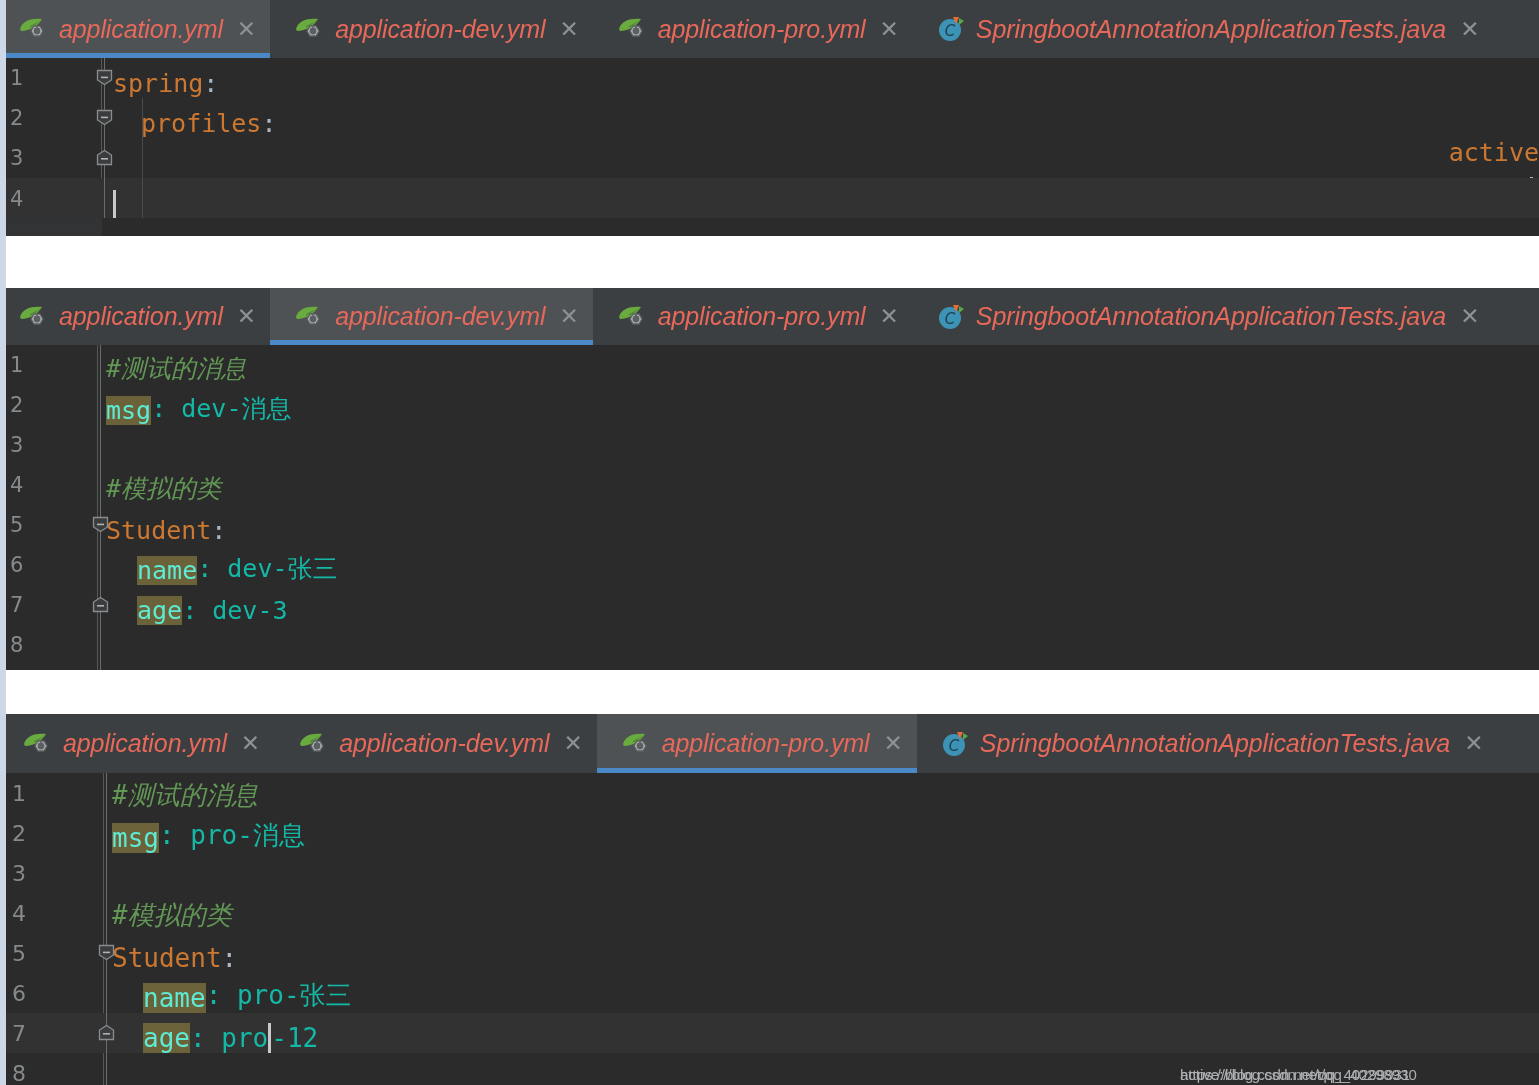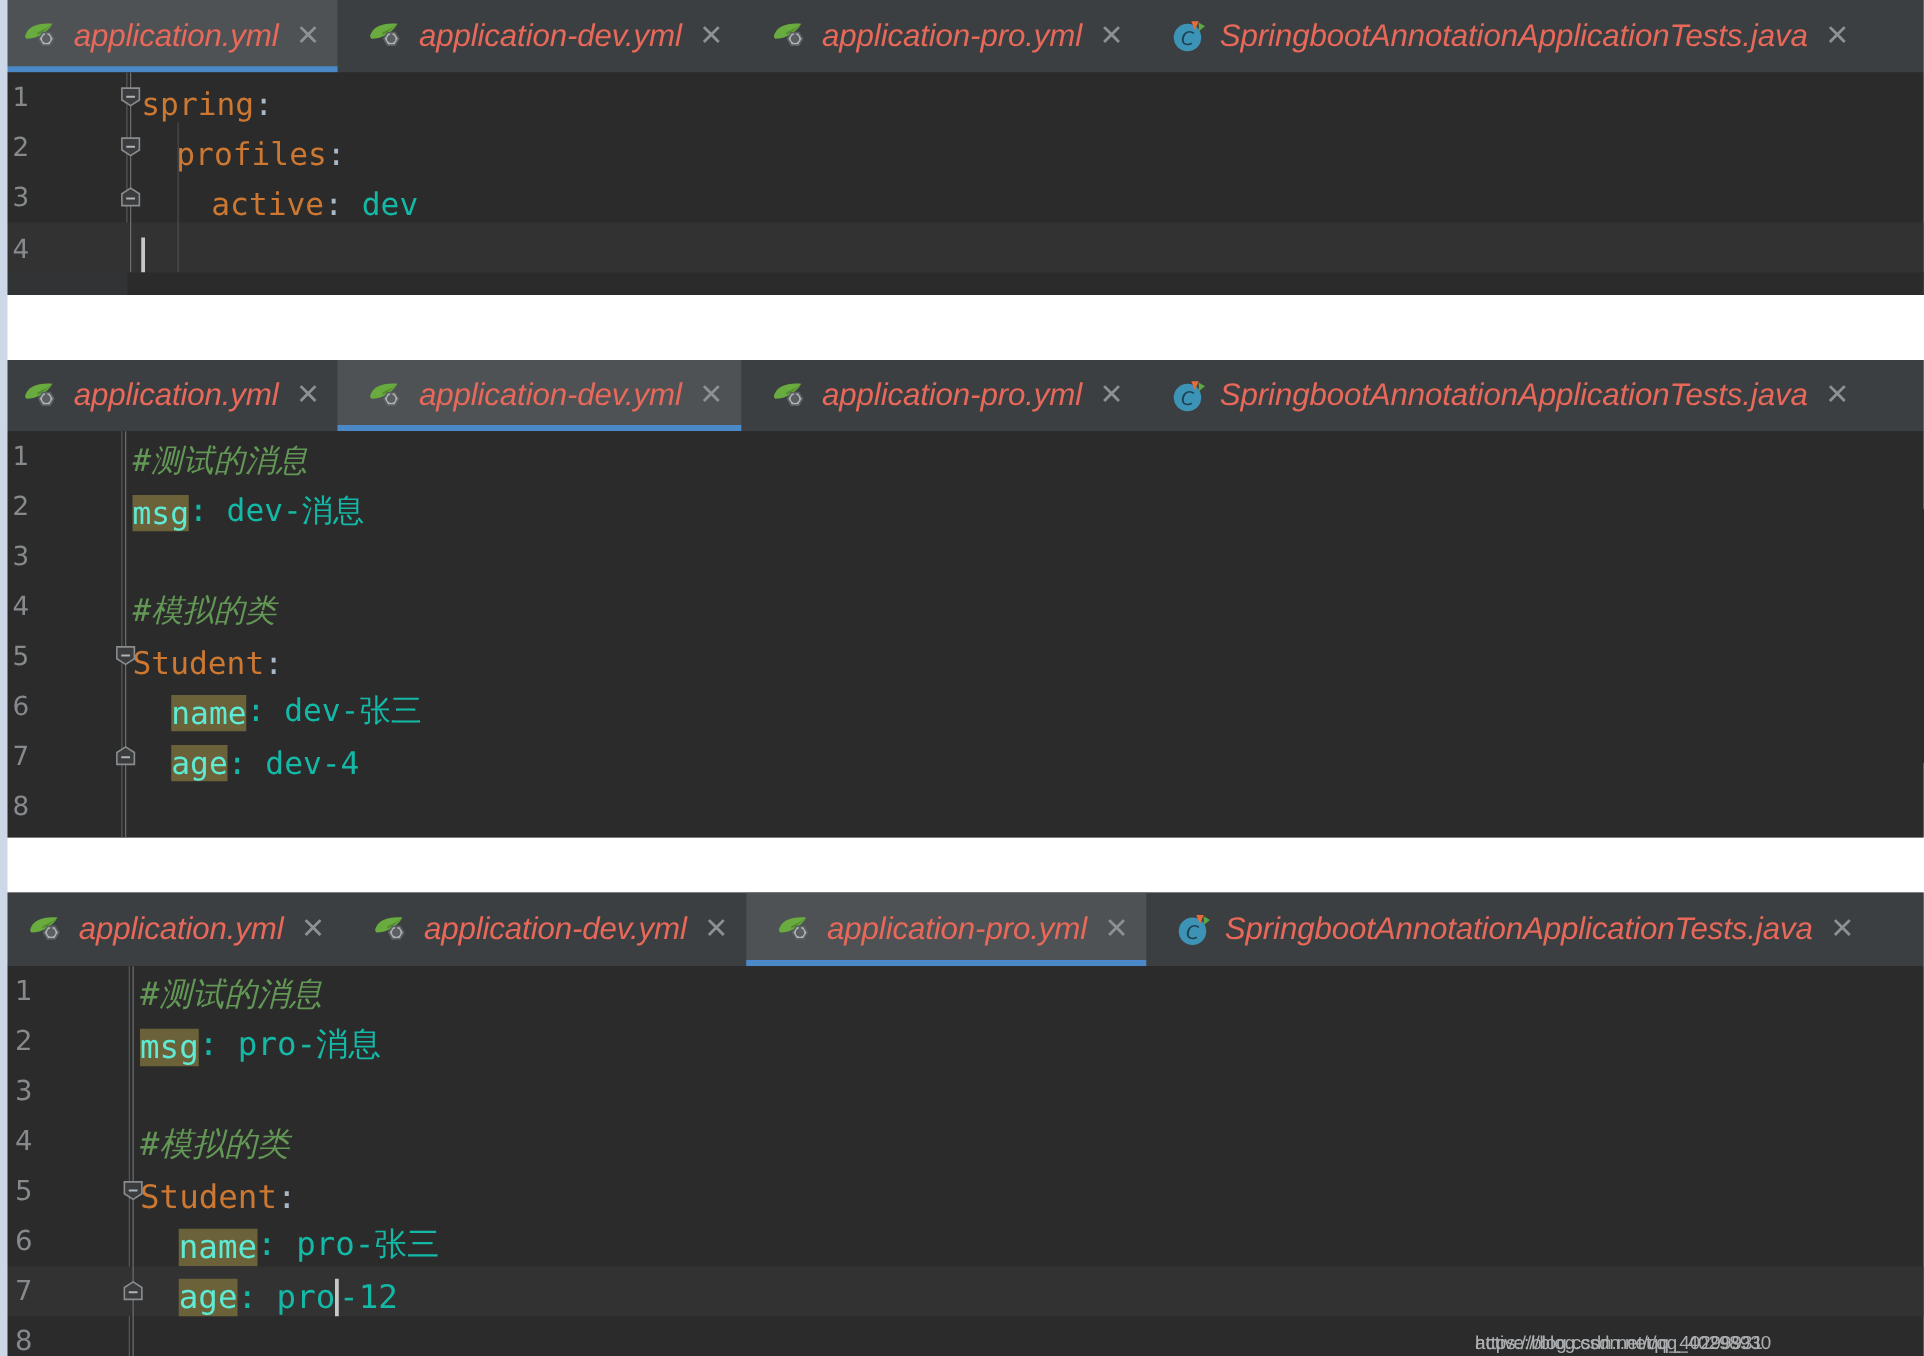--- a/index.html
+++ b/index.html
@@ -272,21 +272,21 @@
 
       <div class="row" style="height:40px;">
         <div class="lineno" style="width:30px; padding-left:10px; font-size:21px;">2</div>
         <div class="foldcol" style="width:71px;"></div>
         <div class="codecell" style="padding-left:40px; font-size:25px;"><span class="k">profiles</span><span class="punc">:</span></div>
       </div>
 
       <div class="row" style="height:40px;">
         <div class="lineno" style="width:30px; padding-left:10px; font-size:21px;">3</div>
         <div class="foldcol" style="width:71px;"></div>
-        <div class="codecell" style="padding-left:68px; font-size:25px;"><span class="k">active</span><span class="punc">:</span><span>&nbsp;</span><span class="val">dev</span></div>
+        <div class="codecell" style="padding-left:68px; font-size:25px;flex-direction:column;"><span class="k">active</span><span class="punc">:</span><span>&nbsp;</span><span class="val">dev</span></div>
       </div>
 
       <div class="row current" style="height:42px;">
         <div class="lineno" style="width:30px; padding-left:10px; font-size:21px;">4</div>
         <div class="foldcol" style="width:71px;"></div>
         <div class="codecell" style="padding-left:12px; font-size:25px;"><span class="caret" style="height:30px;"></span><span></span></div>
       </div>
 
     </div>
 
@@ -408,21 +408,21 @@
 
       <div class="row" style="height:40px;">
         <div class="lineno" style="width:30px; padding-left:10px; font-size:21px;">6</div>
         <div class="foldcol" style="width:67px;"></div>
         <div class="codecell" style="padding-left:40px; font-size:25px;"><span class="kh">name</span><span class="val">: dev-张三</span></div>
       </div>
 
       <div class="row" style="height:40px;">
         <div class="lineno" style="width:30px; padding-left:10px; font-size:21px;">7</div>
         <div class="foldcol" style="width:67px;"></div>
-        <div class="codecell" style="padding-left:40px; font-size:25px;"><span class="kh">age</span><span class="val">: dev-4</span></div>
+        <div class="codecell" style="padding-left:40px; font-size:25px;"><span class="kh">age</span><span class="val">: dev-3</span></div>
       </div>
 
       <div class="row" style="height:40px;">
         <div class="lineno" style="width:30px; padding-left:10px; font-size:21px;">8</div>
         <div class="foldcol" style="width:67px;"></div>
         <div class="codecell" style="padding-left:9px; font-size:25px;"><span></span></div>
       </div>
 
     </div>
     <div class="foldline" style="left:100px; top:0px; height:325px;"></div>

